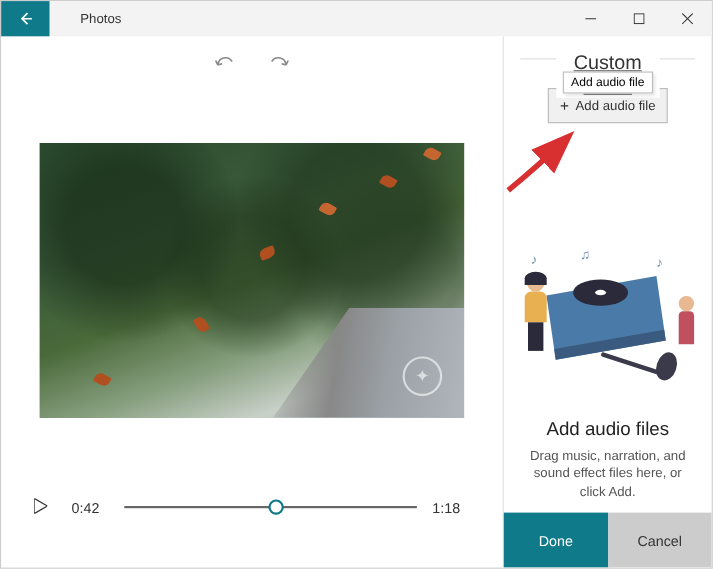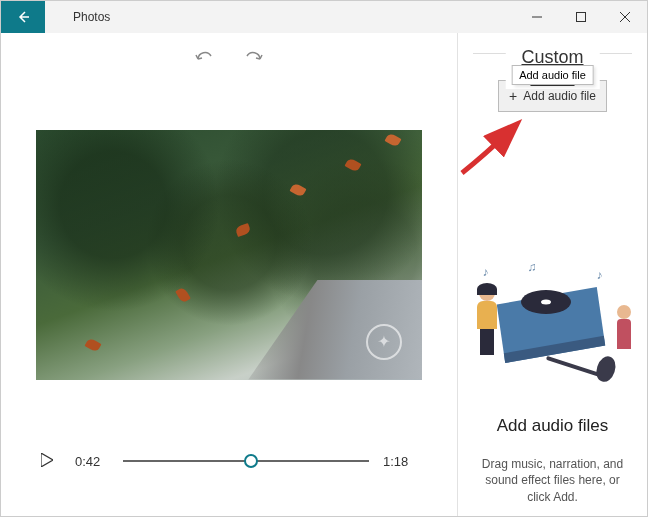--- a/index.html
+++ b/index.html
@@ -21,38 +21,38 @@
   .tree-texture { position: absolute; inset: 0; background:
     radial-gradient(circle at 20% 30%, rgba(20,40,20,0.6) 0 15%, transparent 30%),
     radial-gradient(circle at 50% 45%, rgba(30,50,25,0.5) 0 20%, transparent 35%),
     radial-gradient(circle at 75% 25%, rgba(25,45,25,0.5) 0 18%, transparent 32%),
     radial-gradient(circle at 85% 50%, rgba(40,60,35,0.4) 0 15%, transparent 28%); }
   .leaf { position: absolute; width: 14px; height: 10px; background: #b05020; border-radius: 50% 10% 50% 10%; transform: rotate(30deg); }
   .road { position: absolute; right: 0; bottom: 0; width: 45%; height: 40%; background: linear-gradient(100deg, transparent 0%, #888 35%, #9aa0a5 60%, #b0b6bb 100%); clip-path: polygon(40% 0, 100% 0, 100% 100%, 0 100%); }
   .wm { position: absolute; right: 20px; bottom: 20px; color: rgba(255,255,255,0.6); font-size: 22px; font-weight: 500; display: flex; align-items: center; gap: 4px; }
   .wm-circle { width: 36px; height: 36px; border: 2px solid rgba(255,255,255,0.6); border-radius: 50%; display: flex; align-items: center; justify-content: center; font-size: 16px; }
 
-  .player-bar { height: 90px; display: flex; align-items: center; padding: 0 40px 20px; gap: 14px; }
+  .player-bar { height: 90px; display: flex; align-items: center; padding: 0 30px 20px; gap: 14px; }
   .play-btn { width: 20px; color: #333; font-size: 14px; }
   .time-label { font-size: 13px; color: #333; min-width: 34px; }
   .track-wrap { flex: 1; position: relative; height: 20px; display: flex; align-items: center; }
   .track-line { height: 2px; width: 100%; background: #666; }
   .track-handle { position: absolute; left: 52%; top: 50%; transform: translate(-50%,-50%); width: 14px; height: 14px; border: 2.5px solid #0e7a8a; background: #fff; border-radius: 50%; }
 
   .right-pane { width: 190px; border-left: 1px solid #e2e2e2; display: flex; flex-direction: column; position: relative; }
   .right-top { padding: 10px 15px 0; text-align: center; position: relative; }
   .section-title-line { border: none; border-top: 1px solid #ddd; margin: 10px 0 8px; }
   .section-title { font-size: 18px; color: #333; margin-top: -2px; text-decoration: underline; }
   .tooltip { position: absolute; top: 32px; left: 50%; transform: translateX(-50%); background: #fff; border: 1px solid #bbb; padding: 3px 7px; font-size: 11px; white-space: nowrap; z-index: 5; box-shadow: 2px 2px 3px rgba(0,0,0,0.1); }
   .add-btn { margin: 26px auto 0; display: flex; align-items: center; justify-content: center; gap: 6px; border: 1px solid #bbb; background: #f0f0f0; padding: 7px 10px; font-size: 12px; color: #333; cursor: pointer; }
   .plus-icon { font-size: 14px; font-weight: 300; }
 
   .right-middle { flex: 1; display: flex; flex-direction: column; align-items: center; justify-content: flex-end; padding: 10px 15px; text-align: center; }
   .illus { width: 160px; height: 140px; position: relative; margin-bottom: 10px; }
-  .headline { font-size: 17px; color: #222; margin: 6px 0 20px; font-weight: 400; }
+  .headline { font-size: 17px; color: #222; margin: 6px 0 6px; font-weight: 400; }
   .subtext { font-size: 12px; color: #555; line-height: 1.4; }
 
   .right-bottom { height: 50px; display: flex; border-top: 0; }
   .action-btn { flex: 1; display: flex; align-items: center; justify-content: center; font-size: 13px; }
   .done-btn { background: #0e7a8a; color: #fff; }
   .cancel-btn { background: #ccc; color: #333; }
 
   .arrow-annot { position: absolute; top: 85px; right: 120px; width: 70px; height: 60px; z-index: 10; pointer-events: none; }
 
   
@@ -184,14 +184,18 @@
             <div class="head"></div>
             <div class="body"></div>
           </div>
         <div class="mic-stick"></div>
         <div class="mic-head"></div>
       </div>
       <div class="headline">Add audio files</div>
       <div class="subtext">Drag music, narration, and sound effect files here, or click Add.</div>
     </div>
 
+    <div class="right-bottom">
+      <div class="action-btn done-btn">Done</div>
+      <div class="action-btn cancel-btn">Cancel</div>
+    </div>
   </div>
 </div>
 
 </body></html>

